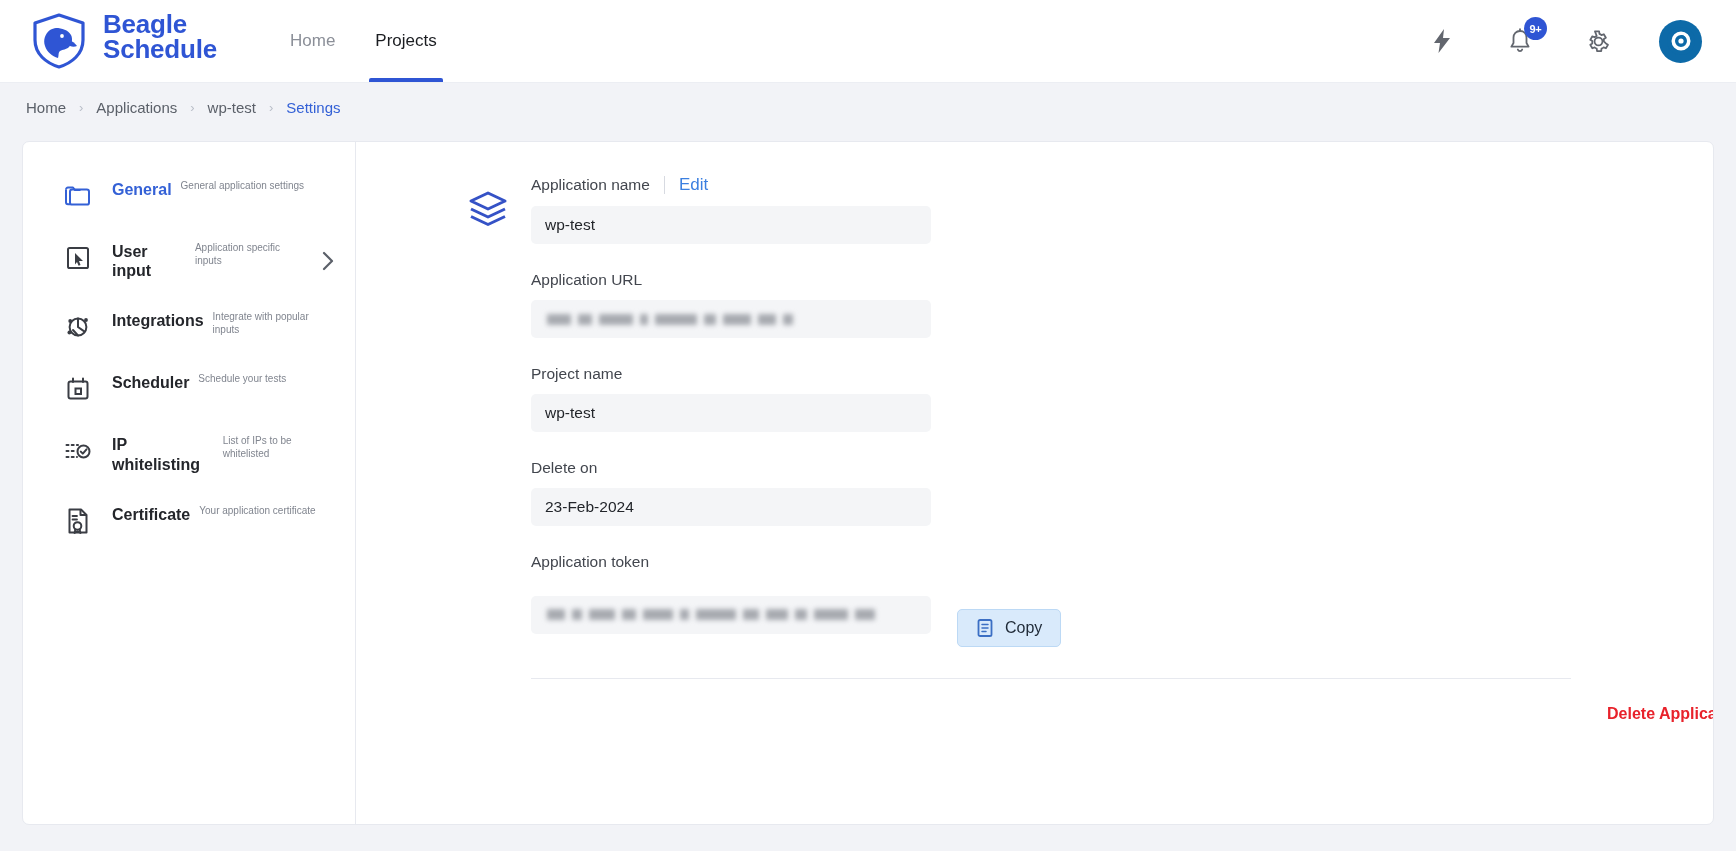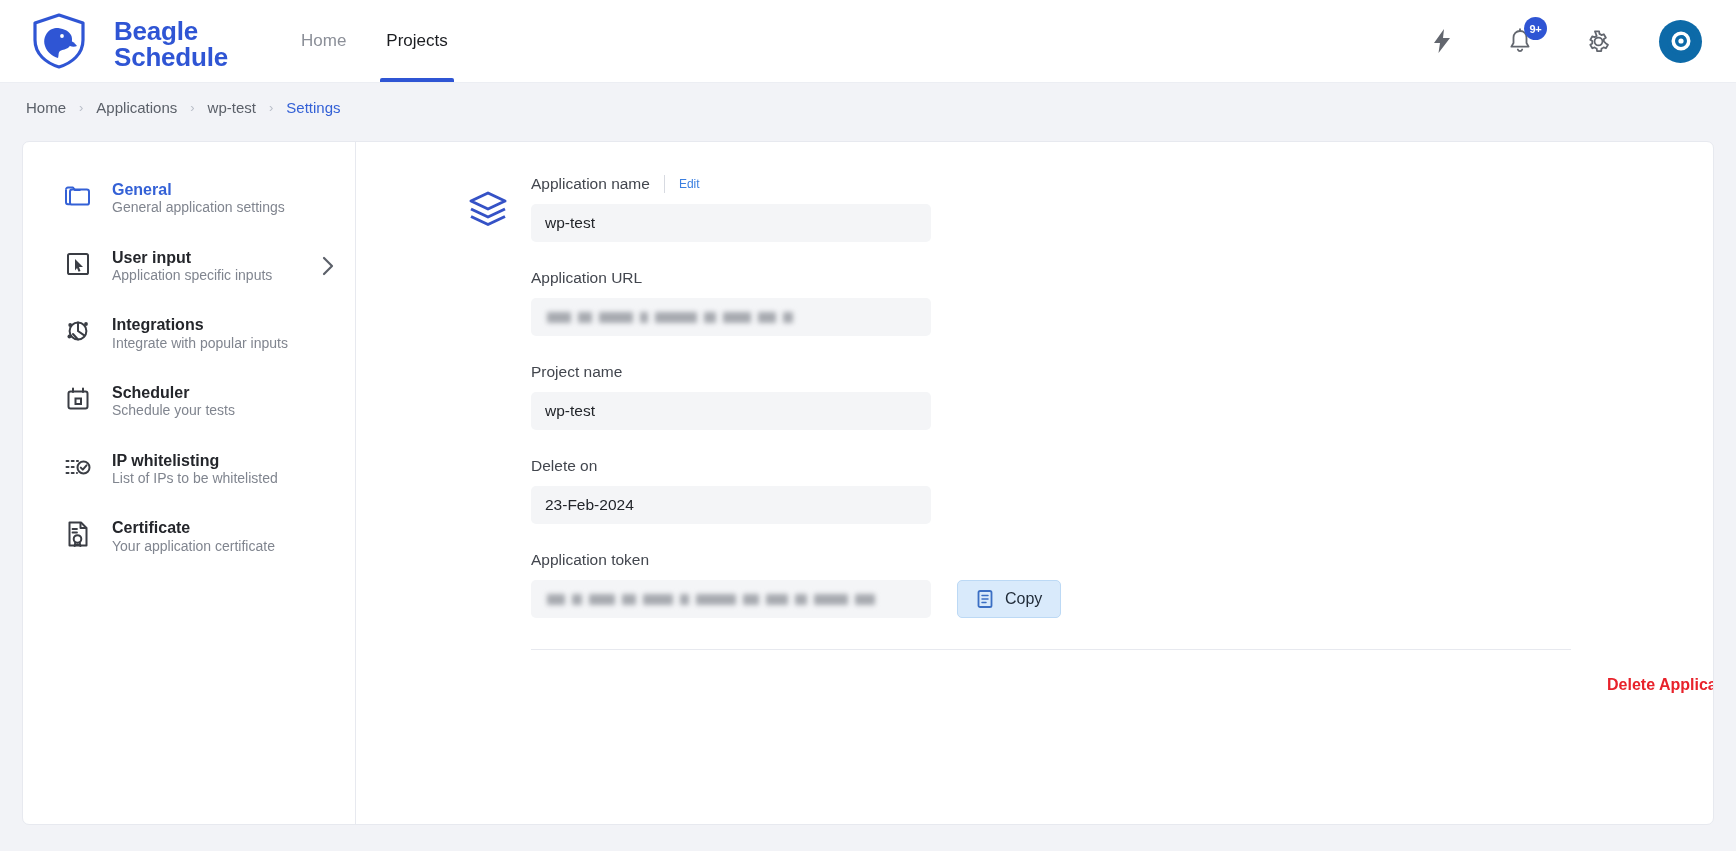--- a/index.html
+++ b/index.html
@@ -14,21 +14,21 @@
   
   .topbar {
     position: relative;
     height: 83px;
     background: #ffffff;
     display: flex;
     align-items: center;
     padding: 0 26px 0 28px;
     border-bottom: 1px solid #eceef3;
   }
-  .brand { display: flex; align-items: flex-end; gap: 24px; }
+  .brand { display: flex; align-items: flex-start; gap: 13px; }
   .brand-logo { width: 62px; height: 58px; display: block; }
   .brand-text {
     color: #2f55d4;
     font-size: 26px;
     font-weight: bold;
     line-height: 0.98;
     letter-spacing: -0.2px;
   }
   .brand-text span { display: block; }
 
@@ -131,24 +131,24 @@
     position: relative;
   }
   .side-icon {
     width: 30px; height: 30px;
     flex-shrink: 0;
     display: flex; align-items: center; justify-content: center;
     color: #3a3d44;
     margin-top: 2px;
   }
   .side-item.active .side-icon { color: #3461d6; }
-  .side-texts { display: flex; flex-direction: column; gap: 0; padding-top: 1px; }
+  .side-texts { display: flex; flex-direction: row; gap: 9px; padding-top: 1px; }
   .side-title { font-size: 16px; font-weight: bold; color: #24262b; line-height: 1.2; }
   .side-item.active .side-title { color: #3461d6; }
-  .side-sub { font-size: 14px; color: #80858f; line-height: 1.25; }
+  .side-sub { font-size: 10px; color: #80858f; line-height: 1.25; }
   .side-chev {
     margin-left: auto;
     align-self: center;
     color: #5b6069;
     display: flex; align-items: center;
   }
 
   
   .main {
     flex: 1;
@@ -165,21 +165,21 @@
 
   .field-group { margin-bottom: 27px; }
   .field-label-row {
     display: flex;
     align-items: center;
     gap: 14px;
     margin-bottom: 11px;
   }
   .field-label { font-size: 15.5px; color: #42464e; }
   .vdiv { width: 1px; height: 18px; background: #d7dae1; }
-  .edit-link { font-size: 12px; color: #3b7fe0; cursor: pointer; }
+  .edit-link { font-size: 17px; color: #3b7fe0; cursor: pointer; }
 
   .field-box {
     width: 400px;
     height: 38px;
     background: #f4f5f7;
     border-radius: 5px;
     display: flex;
     align-items: center;
     padding: 0 14px;
     font-size: 15.5px;
@@ -194,20 +194,21 @@
   .copy-btn {
     display: flex; align-items: center; gap: 11px;
     height: 38px;
     padding: 0 18px;
     background: #d9eafb;
     border: 1px solid #bcd9f5;
     border-radius: 5px;
     color: #1f2a37;
     font-size: 16px;
     cursor: pointer;
+    margin-top: 27px;
   }
   .copy-btn .cicon { color: #3b6fc4; display: flex; }
 
   .divider {
     margin: 31px 0 0 0;
     margin-left: 175px;
     width: 1040px;
     height: 1px;
     background: #e7e9ef;
   }

